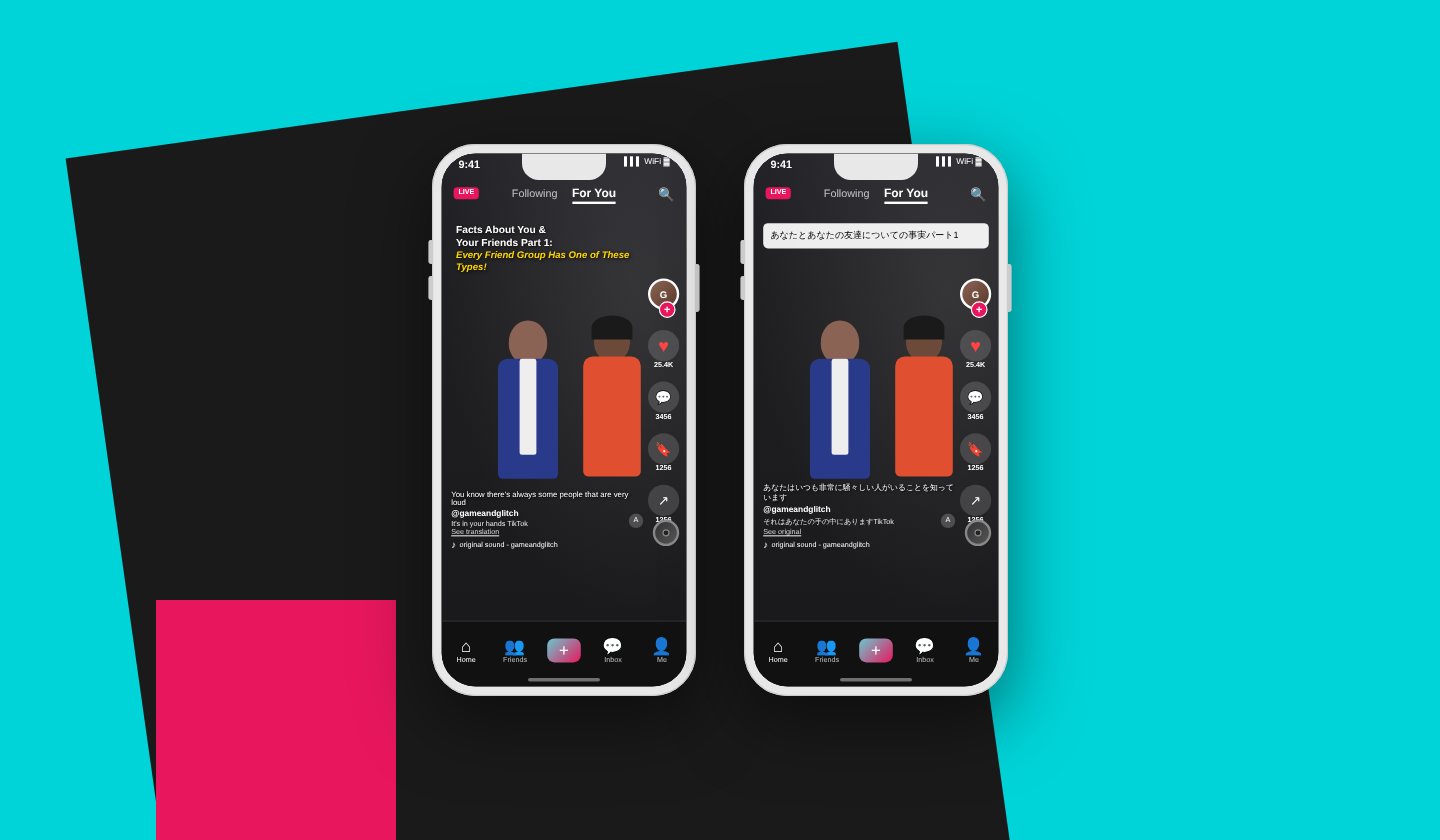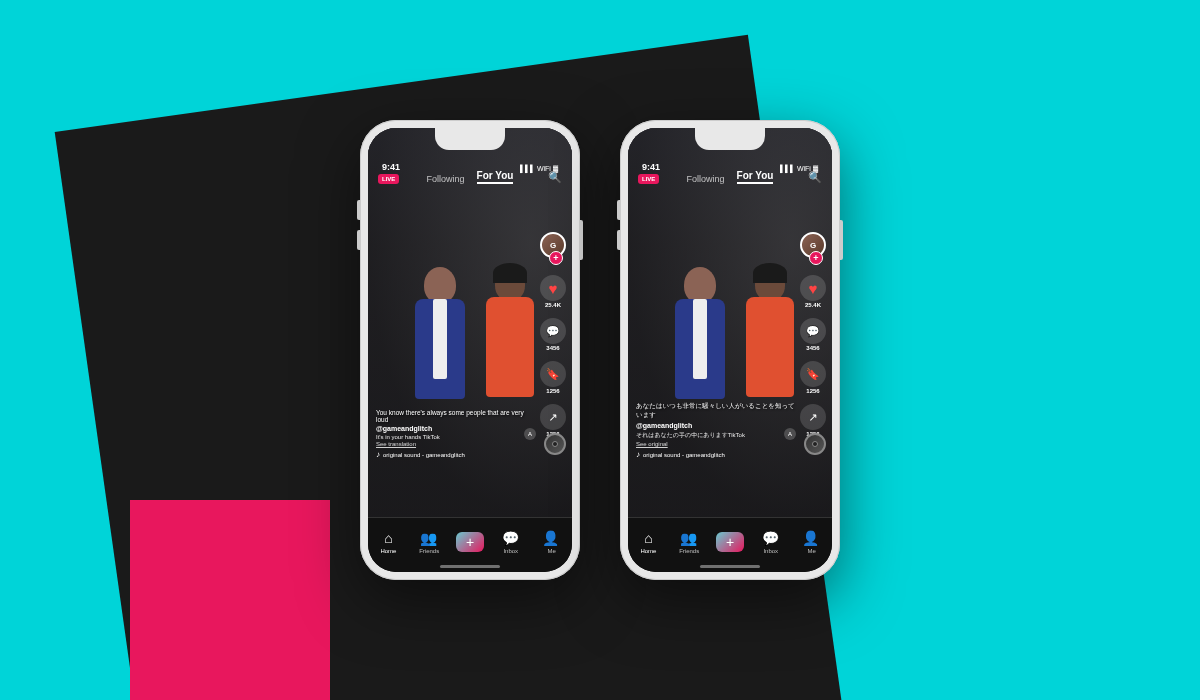--- a/index.html
+++ b/index.html
@@ -73,26 +73,26 @@
       width: 70px;
       height: 22px;
       background: #e8e8e8;
       border-radius: 0 0 14px 14px;
       z-index: 10;
     }
 
     
     .status-bar {
       position: absolute;
-      top: 16px;
+      top: 0;
       left: 0;
       right: 0;
       height: 28px;
       display: flex;
-      align-items: flex-end;
+      align-items: flex-start;
       justify-content: space-between;
       padding: 4px 14px 0;
       z-index: 9;
     }
     .status-time {
       color: #fff;
       font-size: 9px;
       font-weight: 700;
     }
     .status-icons {
@@ -104,21 +104,21 @@
     }
 
     
     .tiktok-nav {
       position: absolute;
       top: 28px;
       left: 0;
       right: 0;
       height: 28px;
       display: flex;
-      align-items: flex-end;
+      align-items: flex-start;
       justify-content: center;
       gap: 12px;
       z-index: 9;
       background: transparent;
     }
     .live-badge {
       background: #E8175D;
       color: #fff;
       font-size: 6px;
       font-weight: 700;
@@ -579,20 +579,25 @@
               <div class="p1-hoodie-stripe"></div>
             </div>
             <div class="person2">
               <div class="p2-head"></div>
               <div class="p2-hair"></div>
               <div class="p2-body"></div>
             </div>
           </div>
         </div>
 
+        <div class="overlay-text-left">
+          <div>Facts About You &amp;</div>
+          <div>Your Friends Part 1:</div>
+          <div class="yellow-text">Every Friend Group Has One of These Types!</div>
+        </div>
 
         <div class="action-icons">
           <div class="action-item">
             <div class="avatar-action">G</div>
             <div class="avatar-plus">+</div>
           </div>
           <div class="action-item">
             <div class="action-icon-circle" style="color:#f44;font-size:15px;">♥</div>
             <span class="action-count">25.4K</span>
           </div>
@@ -689,20 +694,21 @@
             </div>
             <div class="person2">
               <div class="p2-head"></div>
               <div class="p2-hair"></div>
               <div class="p2-body"></div>
             </div>
           </div>
         </div>
 
         <div class="overlay-text-right">
+          <div class="jp-bubble">あなたとあなたの友達についての事実パート1</div>
         </div>
 
         <div class="action-icons">
           <div class="action-item">
             <div class="avatar-action">G</div>
             <div class="avatar-plus">+</div>
           </div>
           <div class="action-item">
             <div class="action-icon-circle" style="color:#f44;font-size:15px;">♥</div>
             <span class="action-count">25.4K</span>

